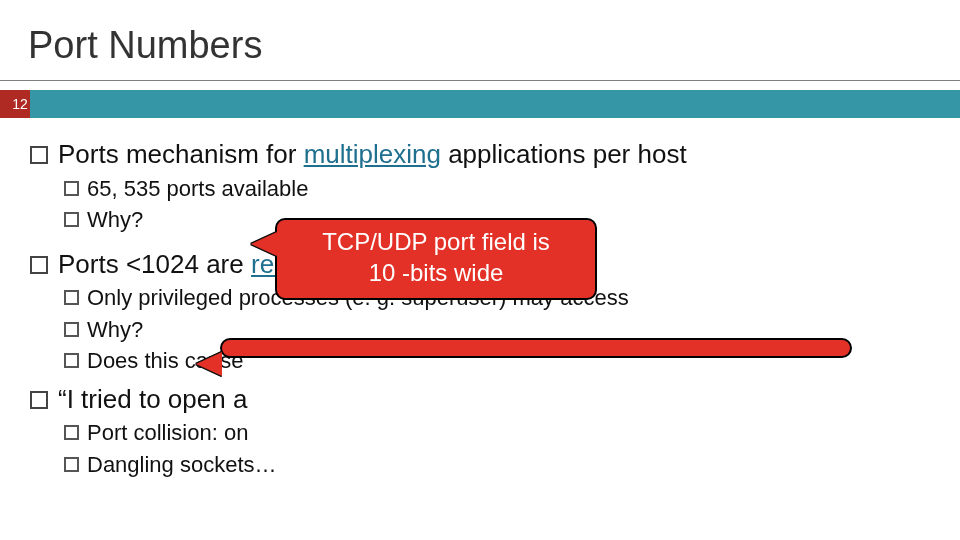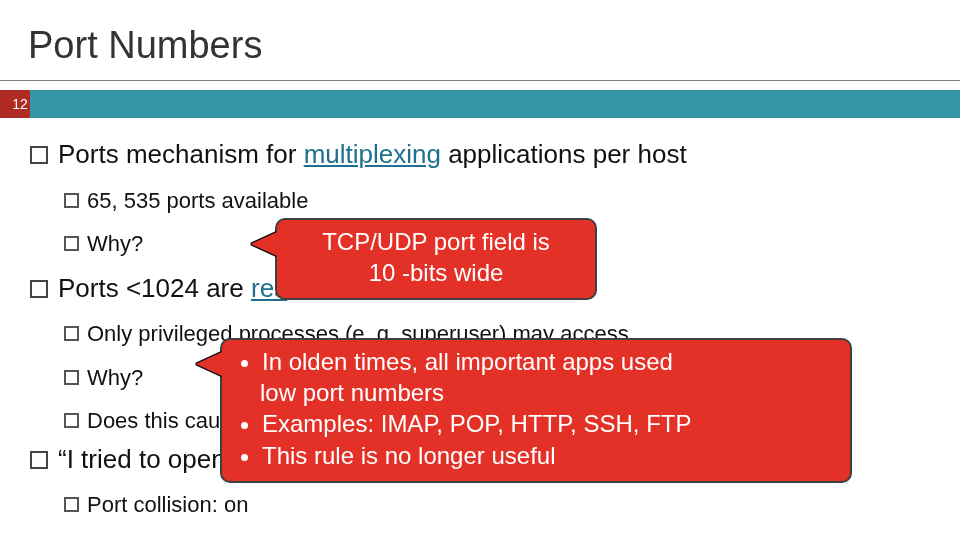--- a/index.html
+++ b/index.html
@@ -69,36 +69,36 @@
     height: 14px;
     border: 2px solid #444;
     margin-top: 8px;
     flex: none;
   }
   .l2 {
     display: flex;
     gap: 8px;
     margin-left: 34px;
     font-size: 22px;
-    margin-top: 16px;
+    margin-top: 4px;
   }
   .l2 .mark {
     width: 11px;
     height: 11px;
     border: 2px solid #555;
     margin-top: 6px;
     flex: none;
   }
   .kw { color: #1f6f8e; text-decoration: underline; }
   
   .callout {
     position: absolute;
     background: #e33127;
     color: #fff;
-    border: 2px solid #404040;
+    border: 2px solid #000000;
     border-radius: 10px;
     font-size: 24px;
     padding: 6px 14px 10px 14px;
     line-height: 1.3;
   }
   .callout .arrow {
     position: absolute;
     width: 0; height: 0;
     border-top: 12px solid transparent;
     border-bottom: 12px solid transparent;
@@ -179,23 +179,15 @@
   </div>
 
   <div class="callout co1">
     <span class="arrow"></span>
     <div>TCP/UDP port field is</div>
     <div>10 -bits wide</div>
   </div>
 
   <div class="callout co2">
     <span class="arrow"></span>
-    <ul>
-      <li>
-        <span>In olden times, all important apps used</span><br>
-        <span style="margin-left:-2px;">low port numbers</span>
-      </li>
-      <li>Examples: IMAP, POP, HTTP, SSH, FTP</li>
-      <li>This rule is no longer useful</li>
-    </ul>
   </div>
 
 </div>
 
 </body></html>

